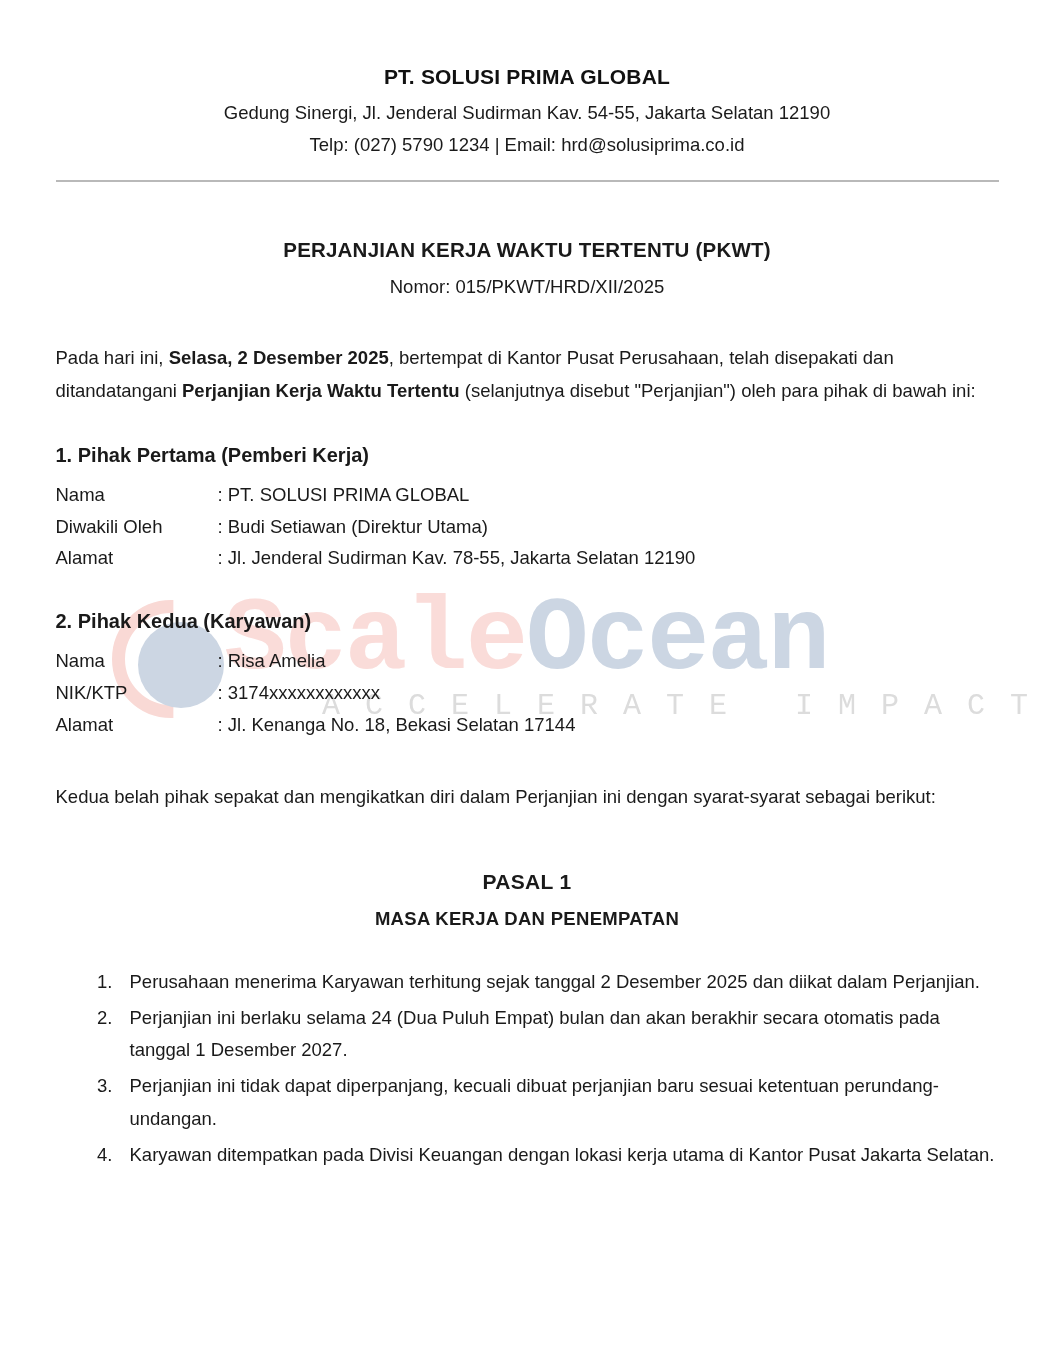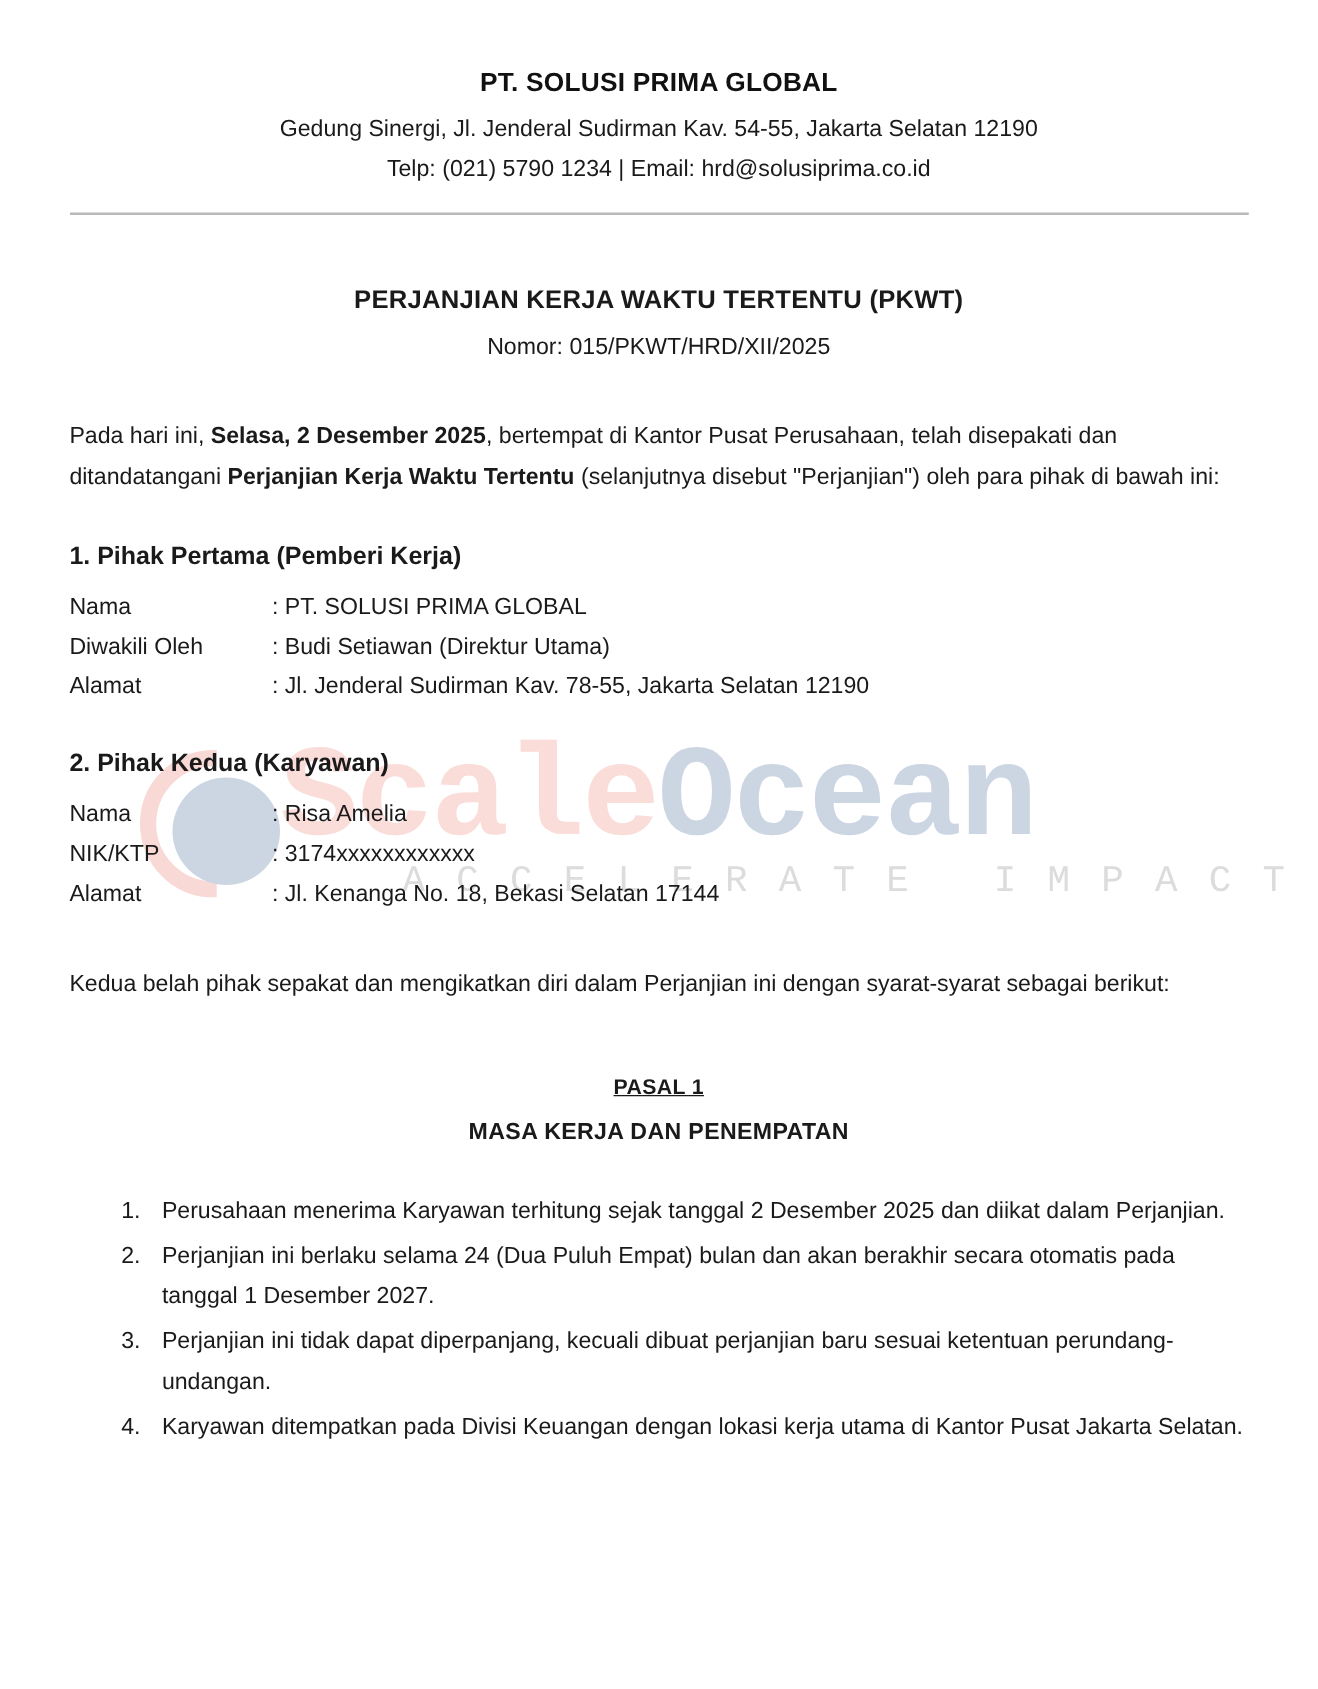--- a/index.html
+++ b/index.html
@@ -78,21 +78,21 @@
     font-weight: normal;
     letter-spacing: 25px;
     color: #dcdcdc;
     white-space: nowrap;
   }
 
   
   .content {
     position: relative;
     z-index: 2;
-    padding: 0;
+    padding: 10px;
   }
 
   
   .letterhead {
     text-align: center;
     padding-top: 55px;
   }
   .company-name {
     font-size: 21px;
     font-weight: bold;
@@ -168,25 +168,24 @@
     white-space: nowrap;
   }
   .party-value::before { content: ": "; }
 
   
   .pasal-block {
     text-align: center;
     margin-top: 56px;
   }
   .pasal-number {
-    font-size: 17px;
+    font-size: 21px;
     font-weight: bold;
     margin: 0 0 14px 0;
     letter-spacing: 0.3px;
-    text-decoration: underline;
   }
   .pasal-title {
     font-size: 18.5px;
     font-weight: bold;
     margin: 0;
     letter-spacing: 0.3px;
   }
 
   
   ol.clauses {
@@ -212,21 +211,21 @@
     </div>
     <div class="wm-word"><span class="wm-scale">Scale</span><span class="wm-ocean">Ocean</span></div>
     <div class="wm-tagline">ACCELERATE IMPACT</div>
   </div>
 
   <div class="content">
 
     <div class="letterhead">
       <h1 class="company-name">PT. SOLUSI PRIMA GLOBAL</h1>
       <div class="company-address">Gedung Sinergi, Jl. Jenderal Sudirman Kav. 54-55, Jakarta Selatan 12190</div>
-      <div class="company-contact">Telp: (021) 5790 1234 | Email: hrd@solusiprima.co.id</div>
+      <div class="company-contact">Telp: (027) 5790 1234 | Email: hrd@solusiprima.co.id</div>
       <div class="divider"></div>
     </div>
 
     <div class="doc-title-block">
       <h2 class="doc-title">PERJANJIAN KERJA WAKTU TERTENTU (PKWT)</h2>
       <div class="doc-number">Nomor: 015/PKWT/HRD/XII/2025</div>
     </div>
 
     <div class="body-wrap">
 

